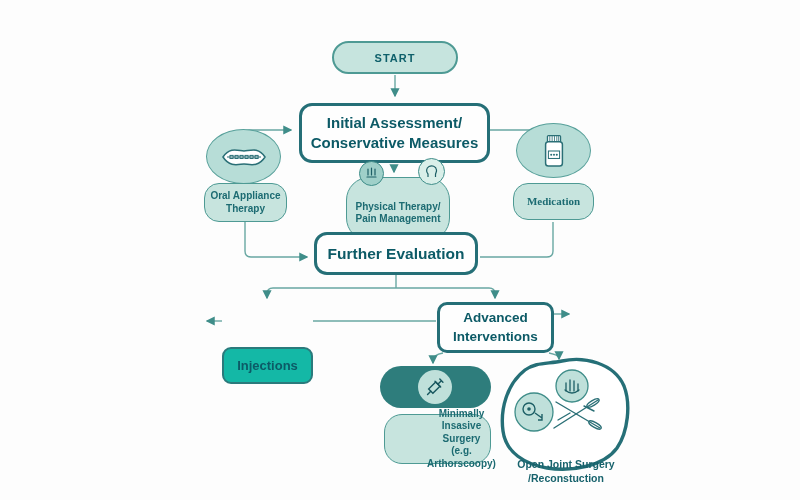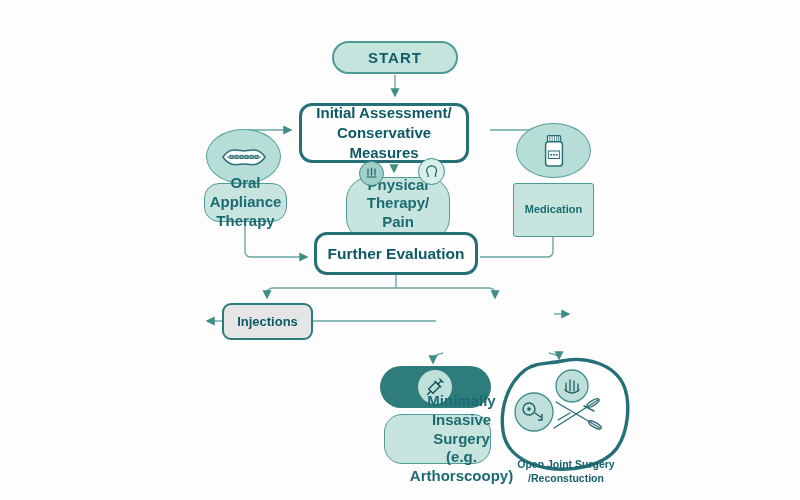--- a/index.html
+++ b/index.html
@@ -2,28 +2,28 @@
 <html><head>
 <meta charset="utf-8">
 <style>
   html,body{margin:0;padding:0;background:#ffffff;}
   .canvas{position:relative;width:800px;height:500px;background:#fdfdfd;overflow:hidden;
           font-family:"Liberation Sans", sans-serif;}
   svg.connectors{position:absolute;left:0;top:0;width:800px;height:500px;pointer-events:none;}
   .node{position:absolute;display:flex;align-items:center;justify-content:center;
         text-align:center;white-space:pre-line;box-sizing:border-box;}
   .pill{background:#c7e4de;border:1.6px solid #4e9a94;border-radius:22px;
-        color:#1c6b72;font-size:15px;line-height:1.25;font-weight:600;}
+        color:#1c6b72;font-size:10px;line-height:1.25;font-weight:600;}
   .whitebox{background:#fefefe;border:3.4px solid #256f77;border-radius:13px;
         color:#0c5a66;font-weight:bold;}
   .ellipse{background:#b7ddd7;border:1.6px solid #57a09a;border-radius:50%;}
   .startpill{background:#c6e4de;border:2px solid #4e9a94;border-radius:17px;
-        color:#0f606b;font-weight:bold;font-size:15px;letter-spacing:1px;}
-  .fillbox{background:#e5e5e5;border:2.6px solid #2b7a7c;border-radius:9px;
-        color:#0c5a66;font-weight:bold;font-size:13px;}
+        color:#0f606b;font-weight:bold;font-size:11px;letter-spacing:1px;}
+  .fillbox{background:#14b8a6;border:2.6px solid #2b7a7c;border-radius:9px;
+        color:#0c5a66;font-weight:bold;font-size:13px;margin-top:44px;}
   .darkpill{background:#2e7d7c;border-radius:22px;}
   .badge{position:absolute;border-radius:50%;box-sizing:border-box;
          display:flex;align-items:center;justify-content:center;}
   .blobtext{position:absolute;text-align:center;white-space:pre-line;
          color:#17626c;font-size:10.5px;font-weight:600;line-height:1.3;}
 </style>
 </head>
 <body>
 
 <div class="canvas">
@@ -48,21 +48,21 @@
       <path d="M222,321 H207" marker-end="url(#arr)"></path>
       <path d="M313,321 H436"></path>
       <path d="M554,314 H569" marker-end="url(#arr)"></path>
       <path d="M443,353 Q433,355 433,360 V363" marker-end="url(#arr)"></path>
       <path d="M549,353 Q559,355 559,358 V359" marker-end="url(#arr)"></path>
     </g>
   </svg>
 
   <div class="node startpill" style="left:332px;top:41px;width:126px;height:33px;">START</div>
 
-  <div class="node whitebox" style="left:299px;top:103px;width:170px;height:60px;font-size:15px;line-height:1.35;">Initial Assessment/
+  <div class="node whitebox" style="left:299px;top:103px;width:191px;height:60px;font-size:15px;line-height:1.35;">Initial Assessment/
 Conservative Measures</div>
 
   <div class="node ellipse" style="left:206px;top:129px;width:75px;height:55px;">
     <svg width="48" height="30" viewBox="0 0 48 30">
       <path d="M3,15 C10,4 19,9 24,9 C29,9 38,4 45,15 C38,26 29,22 24,22 C19,22 10,26 3,15 Z" fill="#ffffff" stroke="#2a6f76" stroke-width="1.5"></path>
       <path d="M7,15 H41" stroke="#2a6f76" stroke-width="1.1" fill="none"></path>
       <g fill="none" stroke="#2a6f76" stroke-width="1">
         <rect x="10" y="13.4" width="3.1" height="3.1"></rect>
           <rect x="15" y="13.4" width="3.1" height="3.1"></rect>
         <rect x="20" y="13.4" width="3.1" height="3.1"></rect>
@@ -99,26 +99,28 @@
           <path d="M10.5,2 V7.5 M13,2 V7.5 M15.5,2 V7.5 M18,2 V7.5 M20,2 V7.5"></path>
         </g>
       <rect x="6" y="8" width="18" height="26" rx="3" fill="#ffffff" stroke="#2a6f76" stroke-width="1.6"></rect>
       <rect x="9" y="18" width="12" height="8" fill="none" stroke="#2a6f76" stroke-width="1.1"></rect>
       <circle cx="12" cy="22" r="1.1" fill="#2a6f76"></circle>
         <circle cx="15" cy="22" r="1.1" fill="#2a6f76"></circle>
         <circle cx="18" cy="22" r="1.1" fill="#2a6f76"></circle>
     </svg>
   </div>
 
-  <div class="node pill" style="left:513px;top:183px;width:81px;height:54px;font-size:11px;border-radius:3px;">Medication</div>
+  <div class="node pill" style="left:513px;top:183px;width:81px;height:37px;font-size:11px;border-radius:15px;font-family:Liberation Serif, serif;">Medication</div>
 
   <div class="node whitebox" style="left:314px;top:232px;width:164px;height:43px;font-size:15.5px;text-align:center;">Further Evaluation</div>
 
   <div class="node fillbox" style="left:222px;top:303px;width:91px;height:37px;">Injections</div>
 
+  <div class="node whitebox" style="left:437px;top:302px;width:117px;height:51px;font-size:13.5px;line-height:1.35;border-width:3px;border-radius:10px;">Advanced
+Interventions</div>
 
   <div class="node darkpill" style="left:380px;top:366px;width:111px;height:42px;">
     <div class="badge" style="left:38px;top:4px;width:34px;height:34px;background:#bfe0da;">
       <svg width="24" height="24" viewBox="0 0 24 24">
         <g transform="rotate(-45 12 12)" stroke="#17565e" fill="none" stroke-width="1.4" stroke-linecap="round">
           <path d="M1.5,12 H6"></path>
           <rect x="6" y="9" width="10" height="6"></rect>
           <path d="M16,8 V16"></path>
           <path d="M16,12 H21 M21,9.8 V14.2"></path>
         </g>

